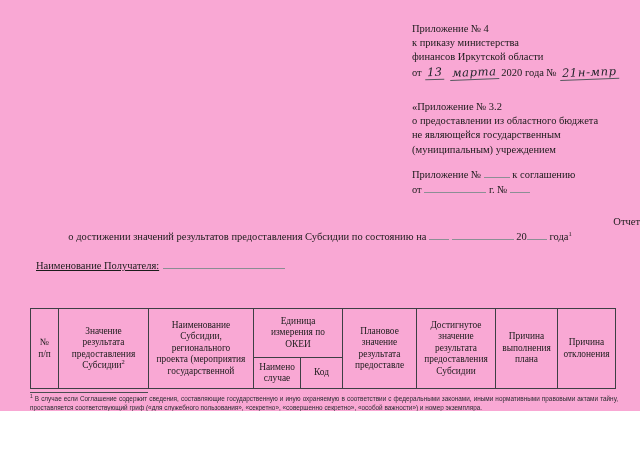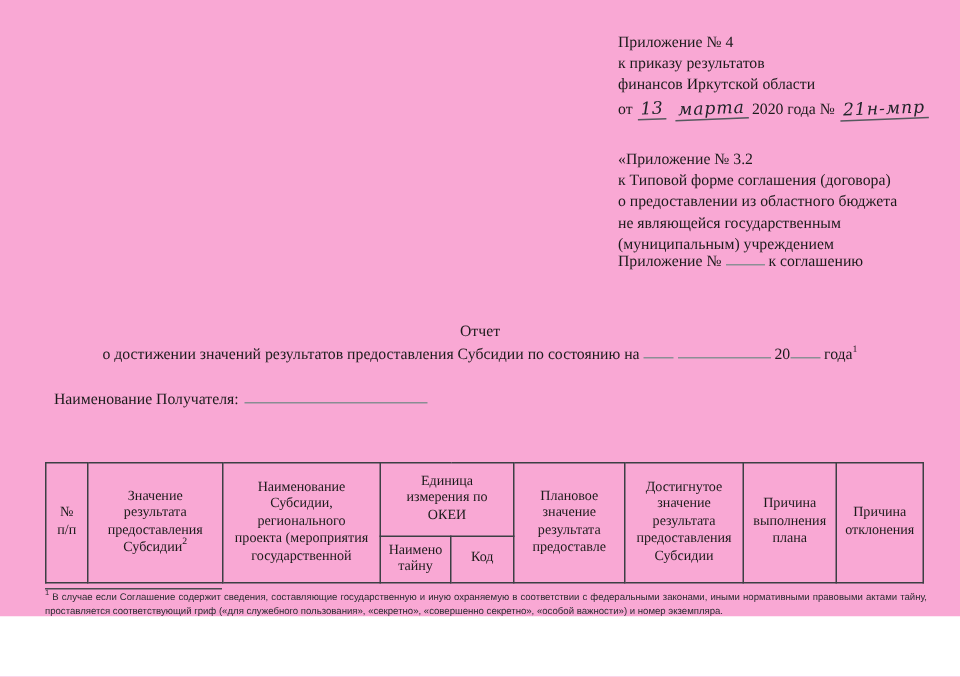--- a/index.html
+++ b/index.html
@@ -65,21 +65,21 @@
   }
   .ul-s { display: inline-block; border-bottom: 1px solid #8c8f95; width: 26px; }
   .ul-m { display: inline-block; border-bottom: 1px solid #8c8f95; width: 62px; }
   .ul-xs { display: inline-block; border-bottom: 1px solid #8c8f95; width: 20px; }
 
   
   .title {
     position: absolute;
     left: 0; top: 216px;
     width: 640px;
-    text-align: center;
+    text-align: right;
     font-size: 10.5px;
   }
   .subtitle {
     position: absolute;
     left: 0; top: 231px;
     width: 640px;
     text-align: center;
     font-size: 10.5px;
     white-space: nowrap;
   }
@@ -90,21 +90,21 @@
     position: absolute;
     font-size: 10.5px;
     white-space: nowrap;
   }
   .field .rule {
     display: inline-block;
     border-bottom: 1px solid #8a8d93;
     height: 9px;
     margin-left: 4px;
   }
-  #field-recipient { left: 36px; top: 259px; }
+  #field-recipient { left: 36px; top: 259px; text-decoration: underline; }
   #field-recipient .rule { width: 122px; }
   #field-period { left: 36px; top: 283px; }
   #field-period .rule { width: 124px; }
 
   
   .tbl {
     position: absolute;
     left: 30px;
     top: 308px;
     width: 585px;
@@ -145,45 +145,50 @@
   .footnotes p { margin: 0 0 4px 0; }
   .footnotes sup { font-size: 5px; }
 </style>
 </head>
 <body>
 
 <div class="page">
 
   <div class="header-block">
     <div class="ln">Приложение № 4</div>
-    <div class="ln">к приказу результатов</div>
+    <div class="ln">к приказу министерства</div>
     <div class="ln">финансов Иркутской области</div>
     <div class="date-line">
       <span>от</span>
       <span class="hand">13</span>
       <span class="hand wide">марта</span>
       <span>2020 года</span>
       &nbsp;<span>№</span>
       <span class="hand wide">21н-мпр</span>
     </div>
   </div>
 
   <div class="header-block2">
     <div class="ln">«Приложение № 3.2</div>
-    <div class="ln">к Типовой форме соглашения (договора)</div>
     <div class="ln">о предоставлении из областного бюджета</div>
     <div class="ln">не являющейся государственным</div>
     <div class="ln">(муниципальным) учреждением</div>
   </div>
 
   <div class="header-block3">
     <div>
       <span>Приложение №</span>
       <span class="ul-s"></span>
       <span>к соглашению</span>
+    </div>
+    <div>
+      <span>от</span>
+      <span class="ul-m"></span>
+      <span>г. №</span>
+      <span class="ul-xs"></span>
     </div>
   </div>
 
   <div class="title">Отчет</div>
   <div class="subtitle">
     <span>о достижении значений результатов предоставления Субсидии по состоянию на</span>
     <span class="ul-xs"></span>
     <span class="ul-m"></span>
     <span>20</span><span class="ul-xs"></span>
     <span>года</span><sup>1</sup>
@@ -248,21 +253,21 @@
         <div>плана</div>
       </td>
       <td rowspan="2">
         <div>Причина</div>
         <div>отклонения</div>
       </td>
     </tr>
     <tr>
       <td class="sub">
         <div>Наимено</div>
-        <div>тайну</div>
+        <div>случае</div>
       </td>
       <td class="sub">
         <div>Код</div>
       </td>
     </tr>
   </tbody>
     </table>
 
   <div class="fn-rule"></div>
   <div class="footnotes">

